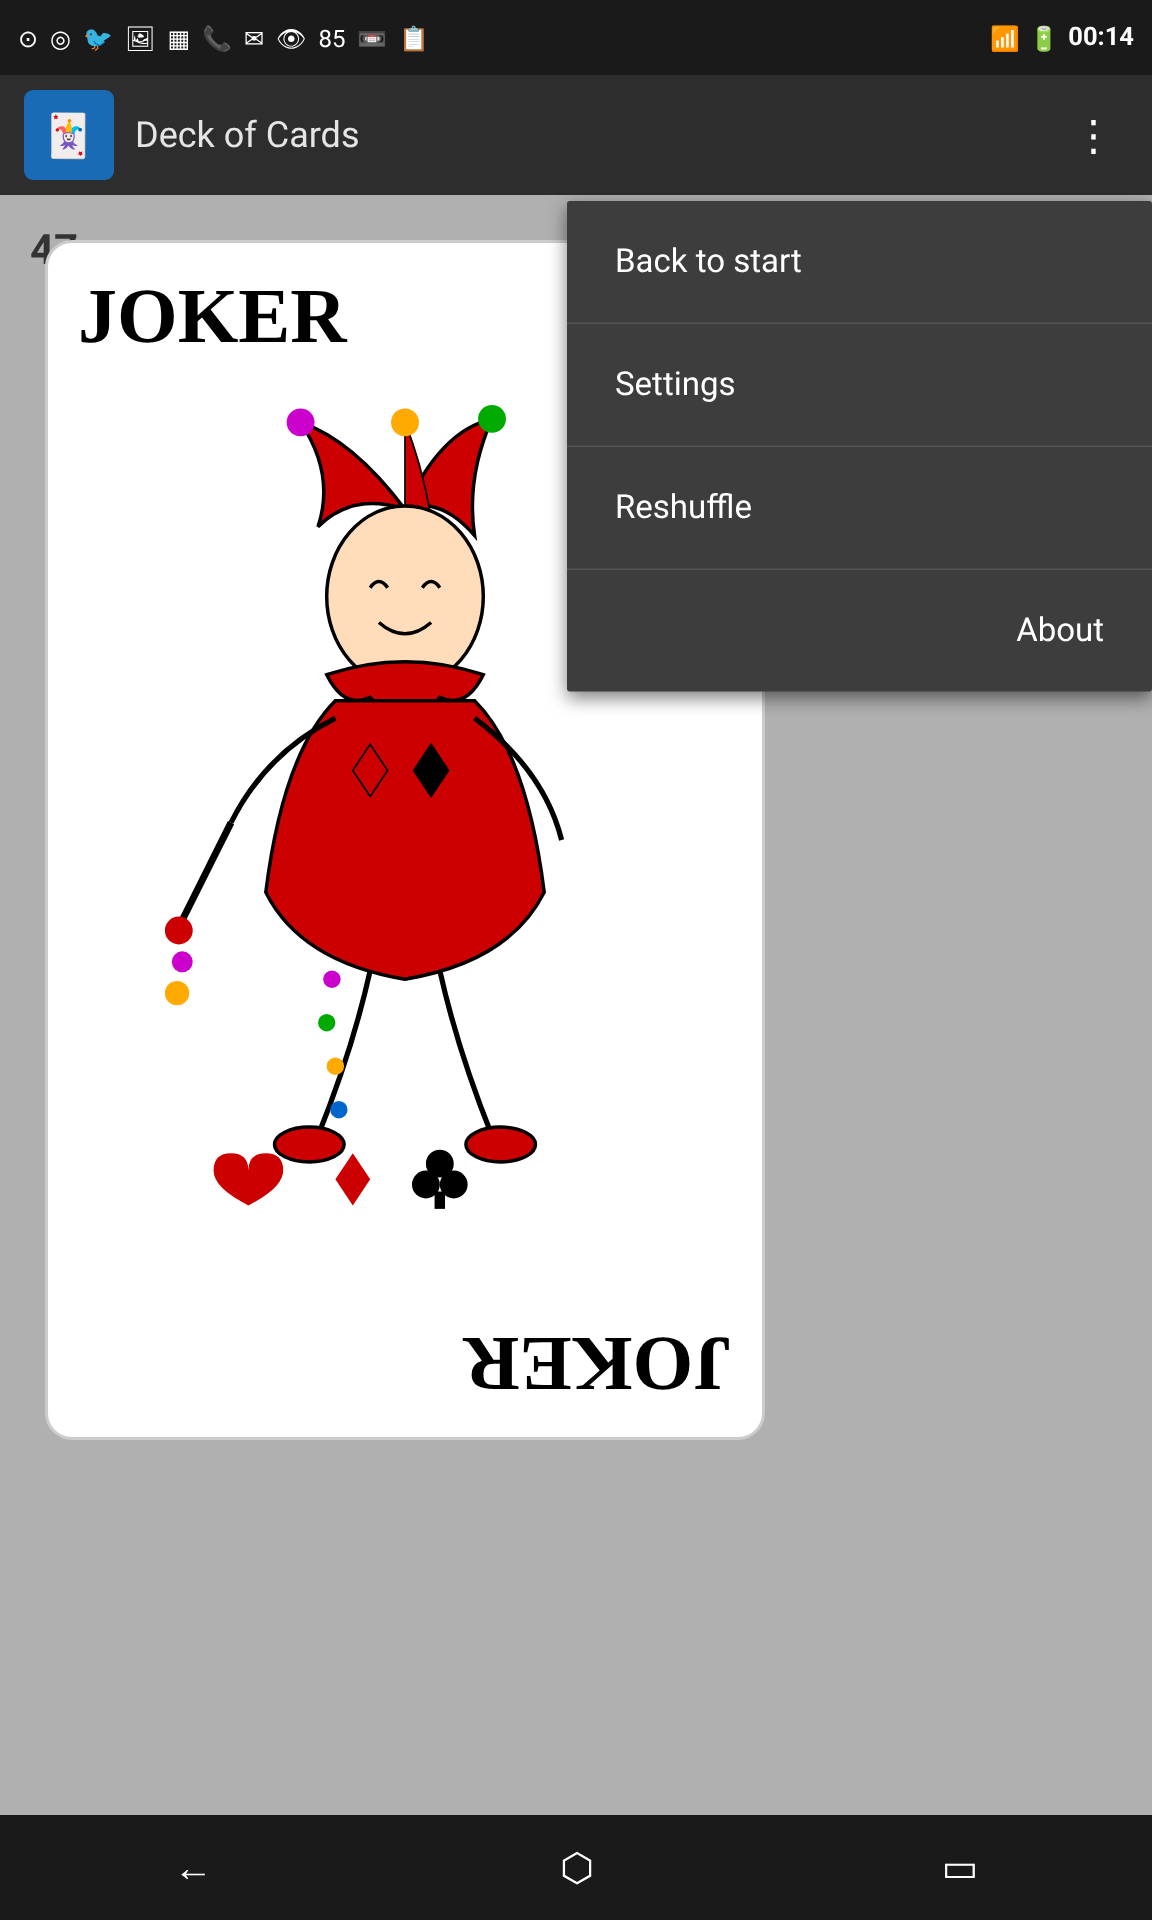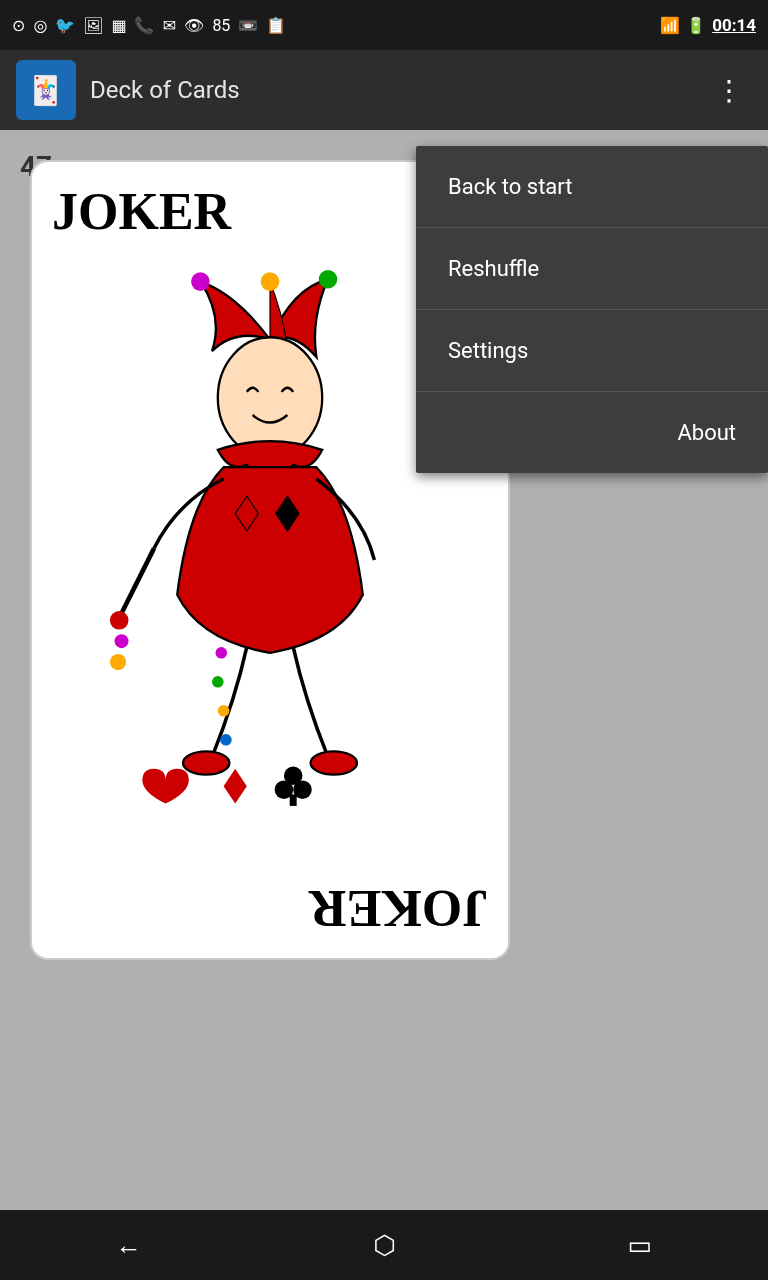--- a/index.html
+++ b/index.html
@@ -37,21 +37,20 @@
       font-size: 15px;
     }
     .status-icon {
       color: white;
       font-size: 16px;
     }
     .status-time {
       color: white;
       font-size: 17px;
       font-weight: bold;
-      text-decoration: underline;
     }
 
     
     .app-bar {
       width: 768px;
       height: 80px;
       background: #2d2d2d;
       display: flex;
       align-items: center;
       padding: 0 16px;
@@ -147,23 +146,23 @@
 
     
     .joker-svg {
       width: 350px;
       height: 580px;
     }
 
     
     .dropdown-menu {
       position: absolute;
-      top: 16px;
+      top: 4px;
       right: 0;
-      width: 352px;
+      width: 390px;
       background: #3d3d3d;
       z-index: 200;
       border-radius: 2px;
       box-shadow: 0 4px 12px rgba(0,0,0,0.5);
     }
     .menu-item {
       padding: 28px 32px;
       color: white;
       font-size: 22px;
       cursor: pointer;
@@ -297,24 +296,24 @@
     <div class="joker-text-bottom">JOKER</div>
   </div>
 
   <div class="menu-overlay"></div>
 
   <div class="dropdown-menu">
     <div class="menu-item">
       <span>Back to start</span>
     </div>
     <div class="menu-item">
+      <span>Settings</span>
+    </div>
+    <div class="menu-item">
       <span>Reshuffle</span>
-    </div>
-    <div class="menu-item">
-      <span>Settings</span>
     </div>
     <div class="menu-item" style="border-bottom:none;justify-content:flex-end;">
       <span>About</span>
     </div>
   </div>
 </div>
 
 <div class="nav-bar">
   <div class="nav-btn">
     <span>←</span>

